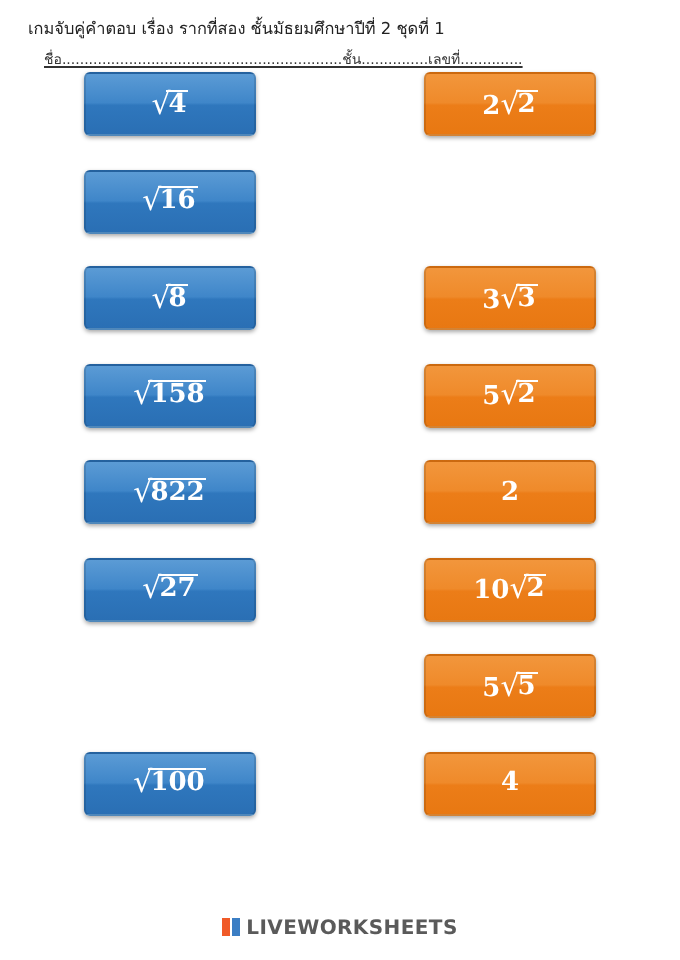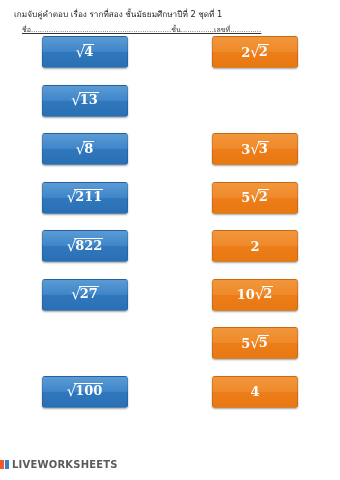--- a/index.html
+++ b/index.html
@@ -97,21 +97,21 @@
   }
   .coef {
     font-family: "DejaVu Serif", serif;
     font-weight: bold;
   }
   .footer {
     position: absolute;
     left: 0;
     bottom: 10px;
     width: 340px;
-    text-align: left;
+    text-align: center;
     font-size: 10px;
     font-weight: bold;
     color: #5a5a5a;
     letter-spacing: 0.2px;
   }
   .footer .mark {
     display: inline-block;
     width: 9px;
     height: 9px;
     margin-right: 3px;
@@ -136,36 +136,36 @@
       <div class="card left">
         <span class="expr"><span class="rad"><span class="sym">√</span><span class="arg">4</span></span></span>
       </div>
       <div class="card right">
         <span class="expr"><span class="coef">2</span><span class="rad"><span class="sym">√</span><span class="arg">2</span></span></span>
       </div>
     </div>
 
     <div class="row">
       <div class="card left">
-        <span class="expr"><span class="rad"><span class="sym">√</span><span class="arg">13</span></span></span>
+        <span class="expr"><span class="rad"><span class="sym">√</span><span class="arg">16</span></span></span>
       </div>
     </div>
 
     <div class="row">
       <div class="card left">
         <span class="expr"><span class="rad"><span class="sym">√</span><span class="arg">8</span></span></span>
       </div>
       <div class="card right">
         <span class="expr"><span class="coef">3</span><span class="rad"><span class="sym">√</span><span class="arg">3</span></span></span>
       </div>
     </div>
 
     <div class="row">
       <div class="card left">
-        <span class="expr"><span class="rad"><span class="sym">√</span><span class="arg">211</span></span></span>
+        <span class="expr"><span class="rad"><span class="sym">√</span><span class="arg">158</span></span></span>
       </div>
       <div class="card right">
         <span class="expr"><span class="coef">5</span><span class="rad"><span class="sym">√</span><span class="arg">2</span></span></span>
       </div>
     </div>
 
     <div class="row">
       <div class="card left">
         <span class="expr"><span class="rad"><span class="sym">√</span><span class="arg">822</span></span></span>
       </div>

